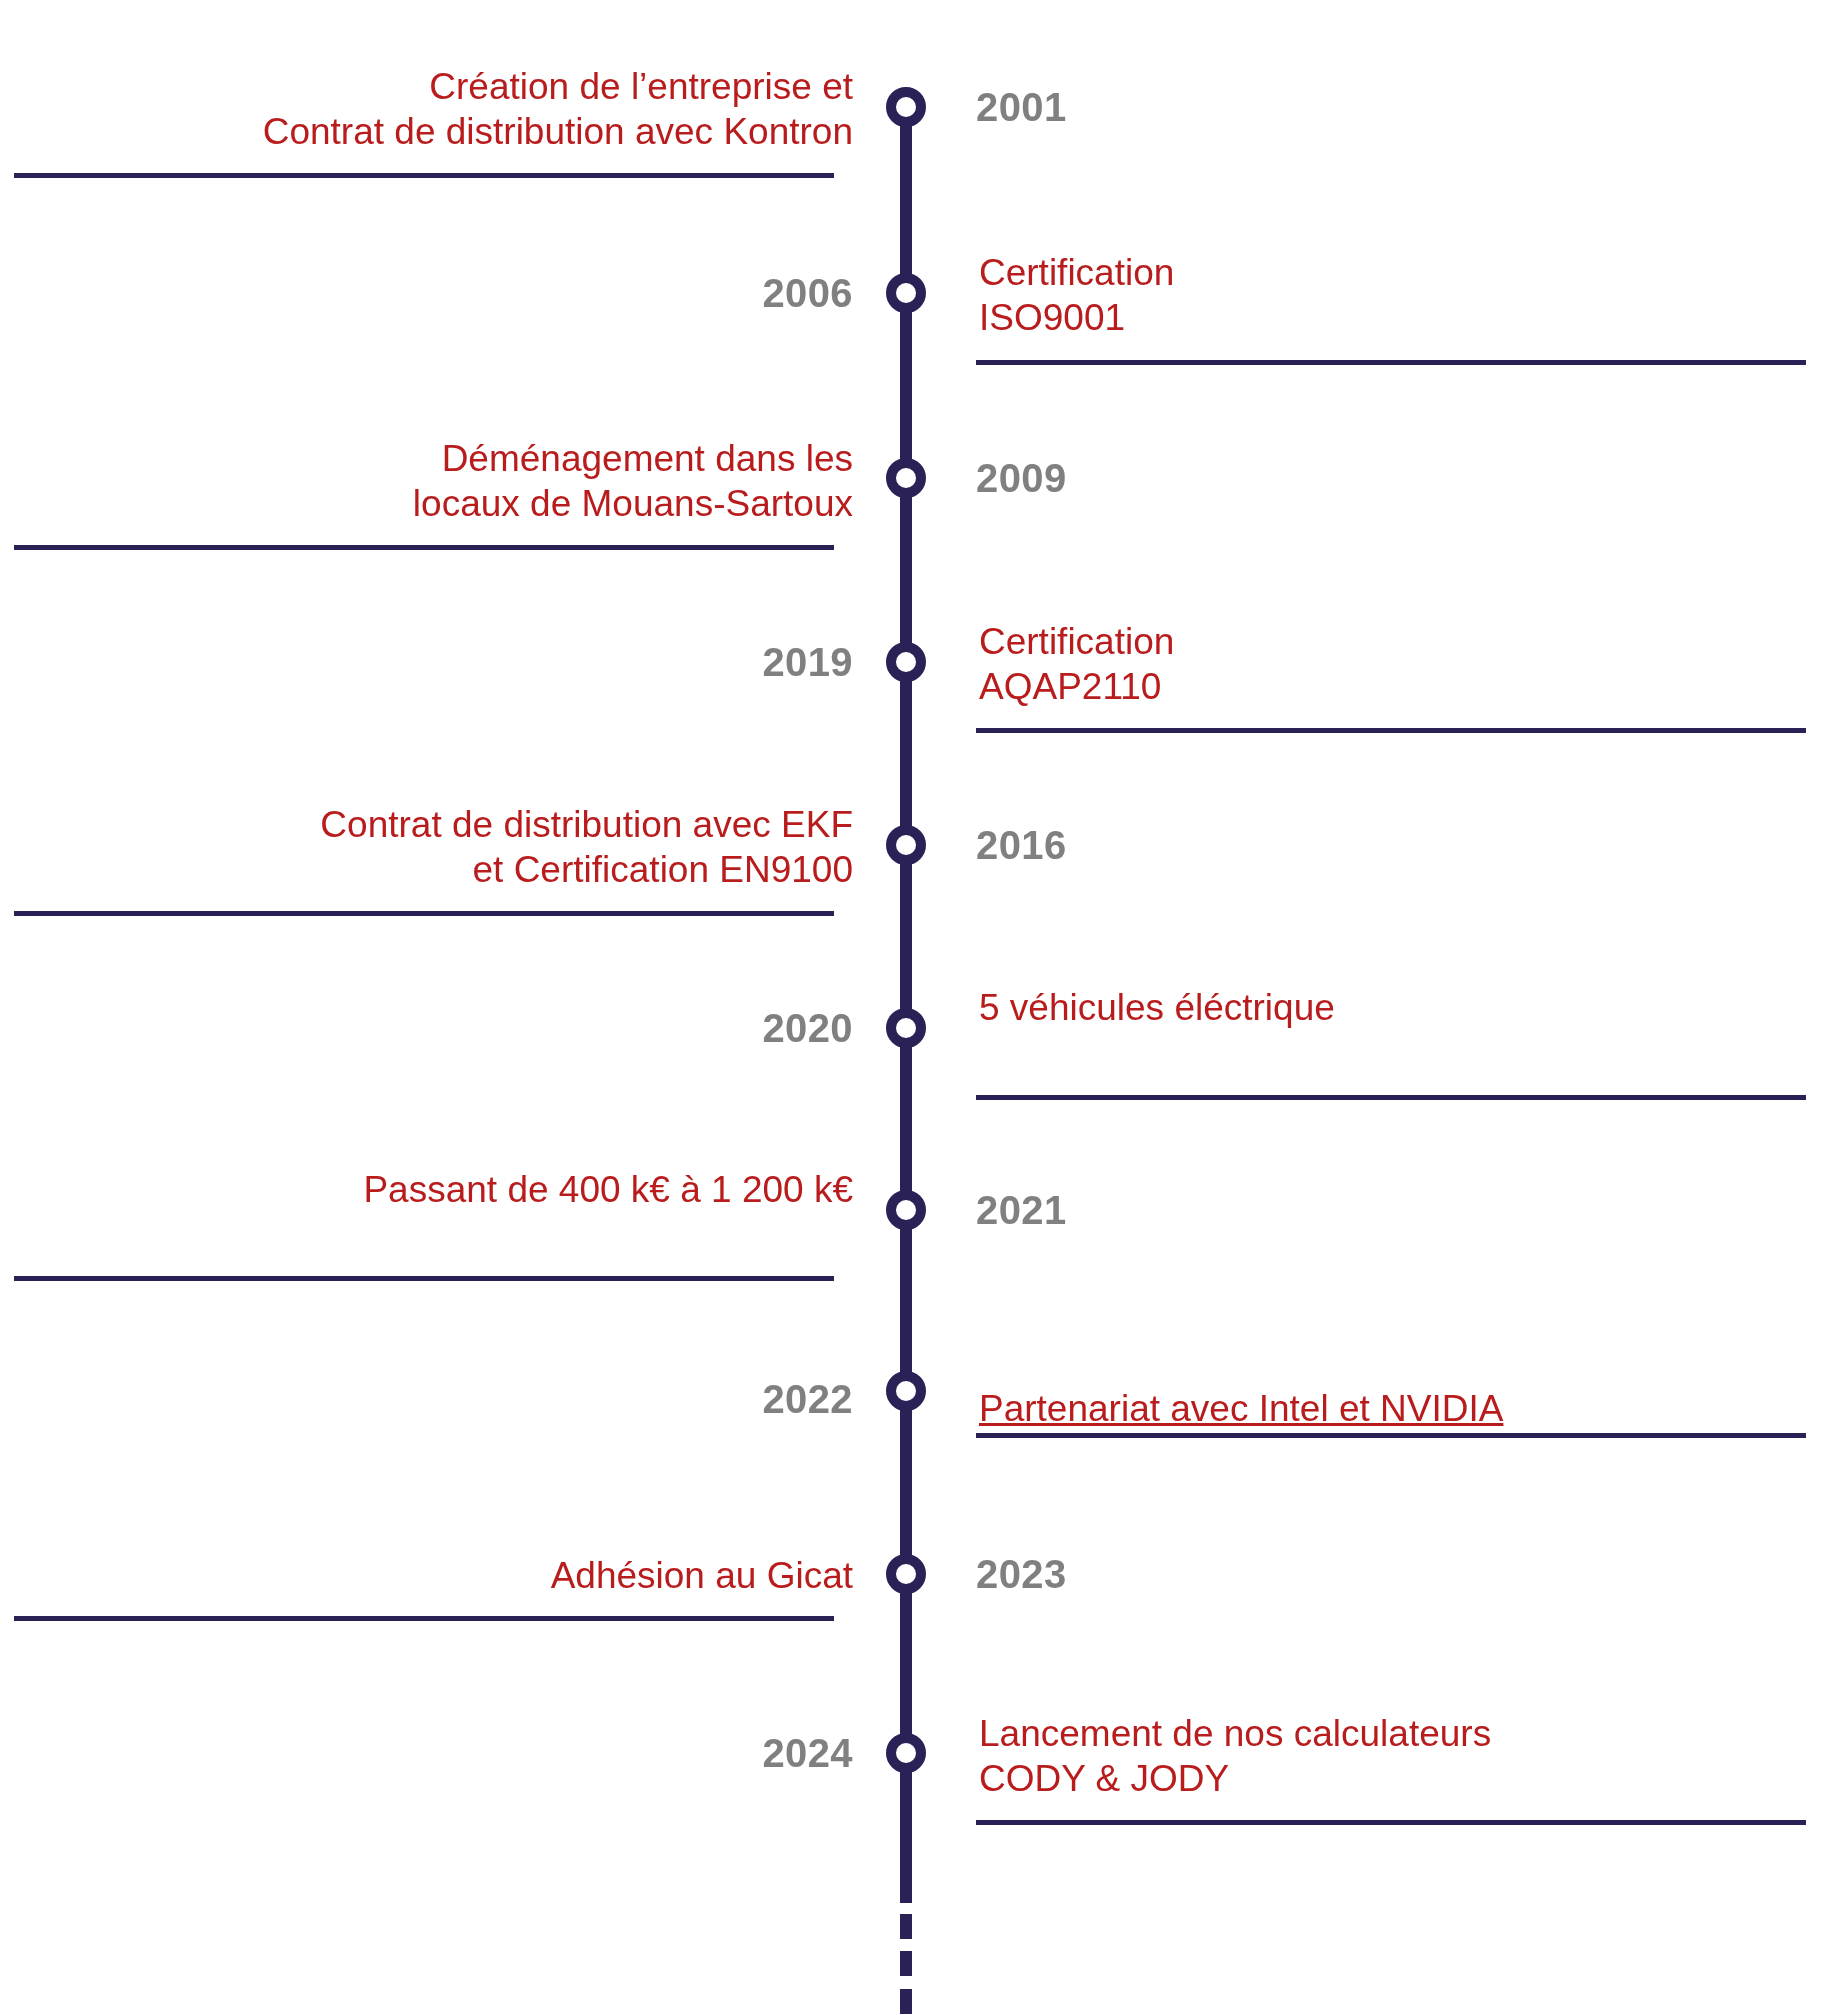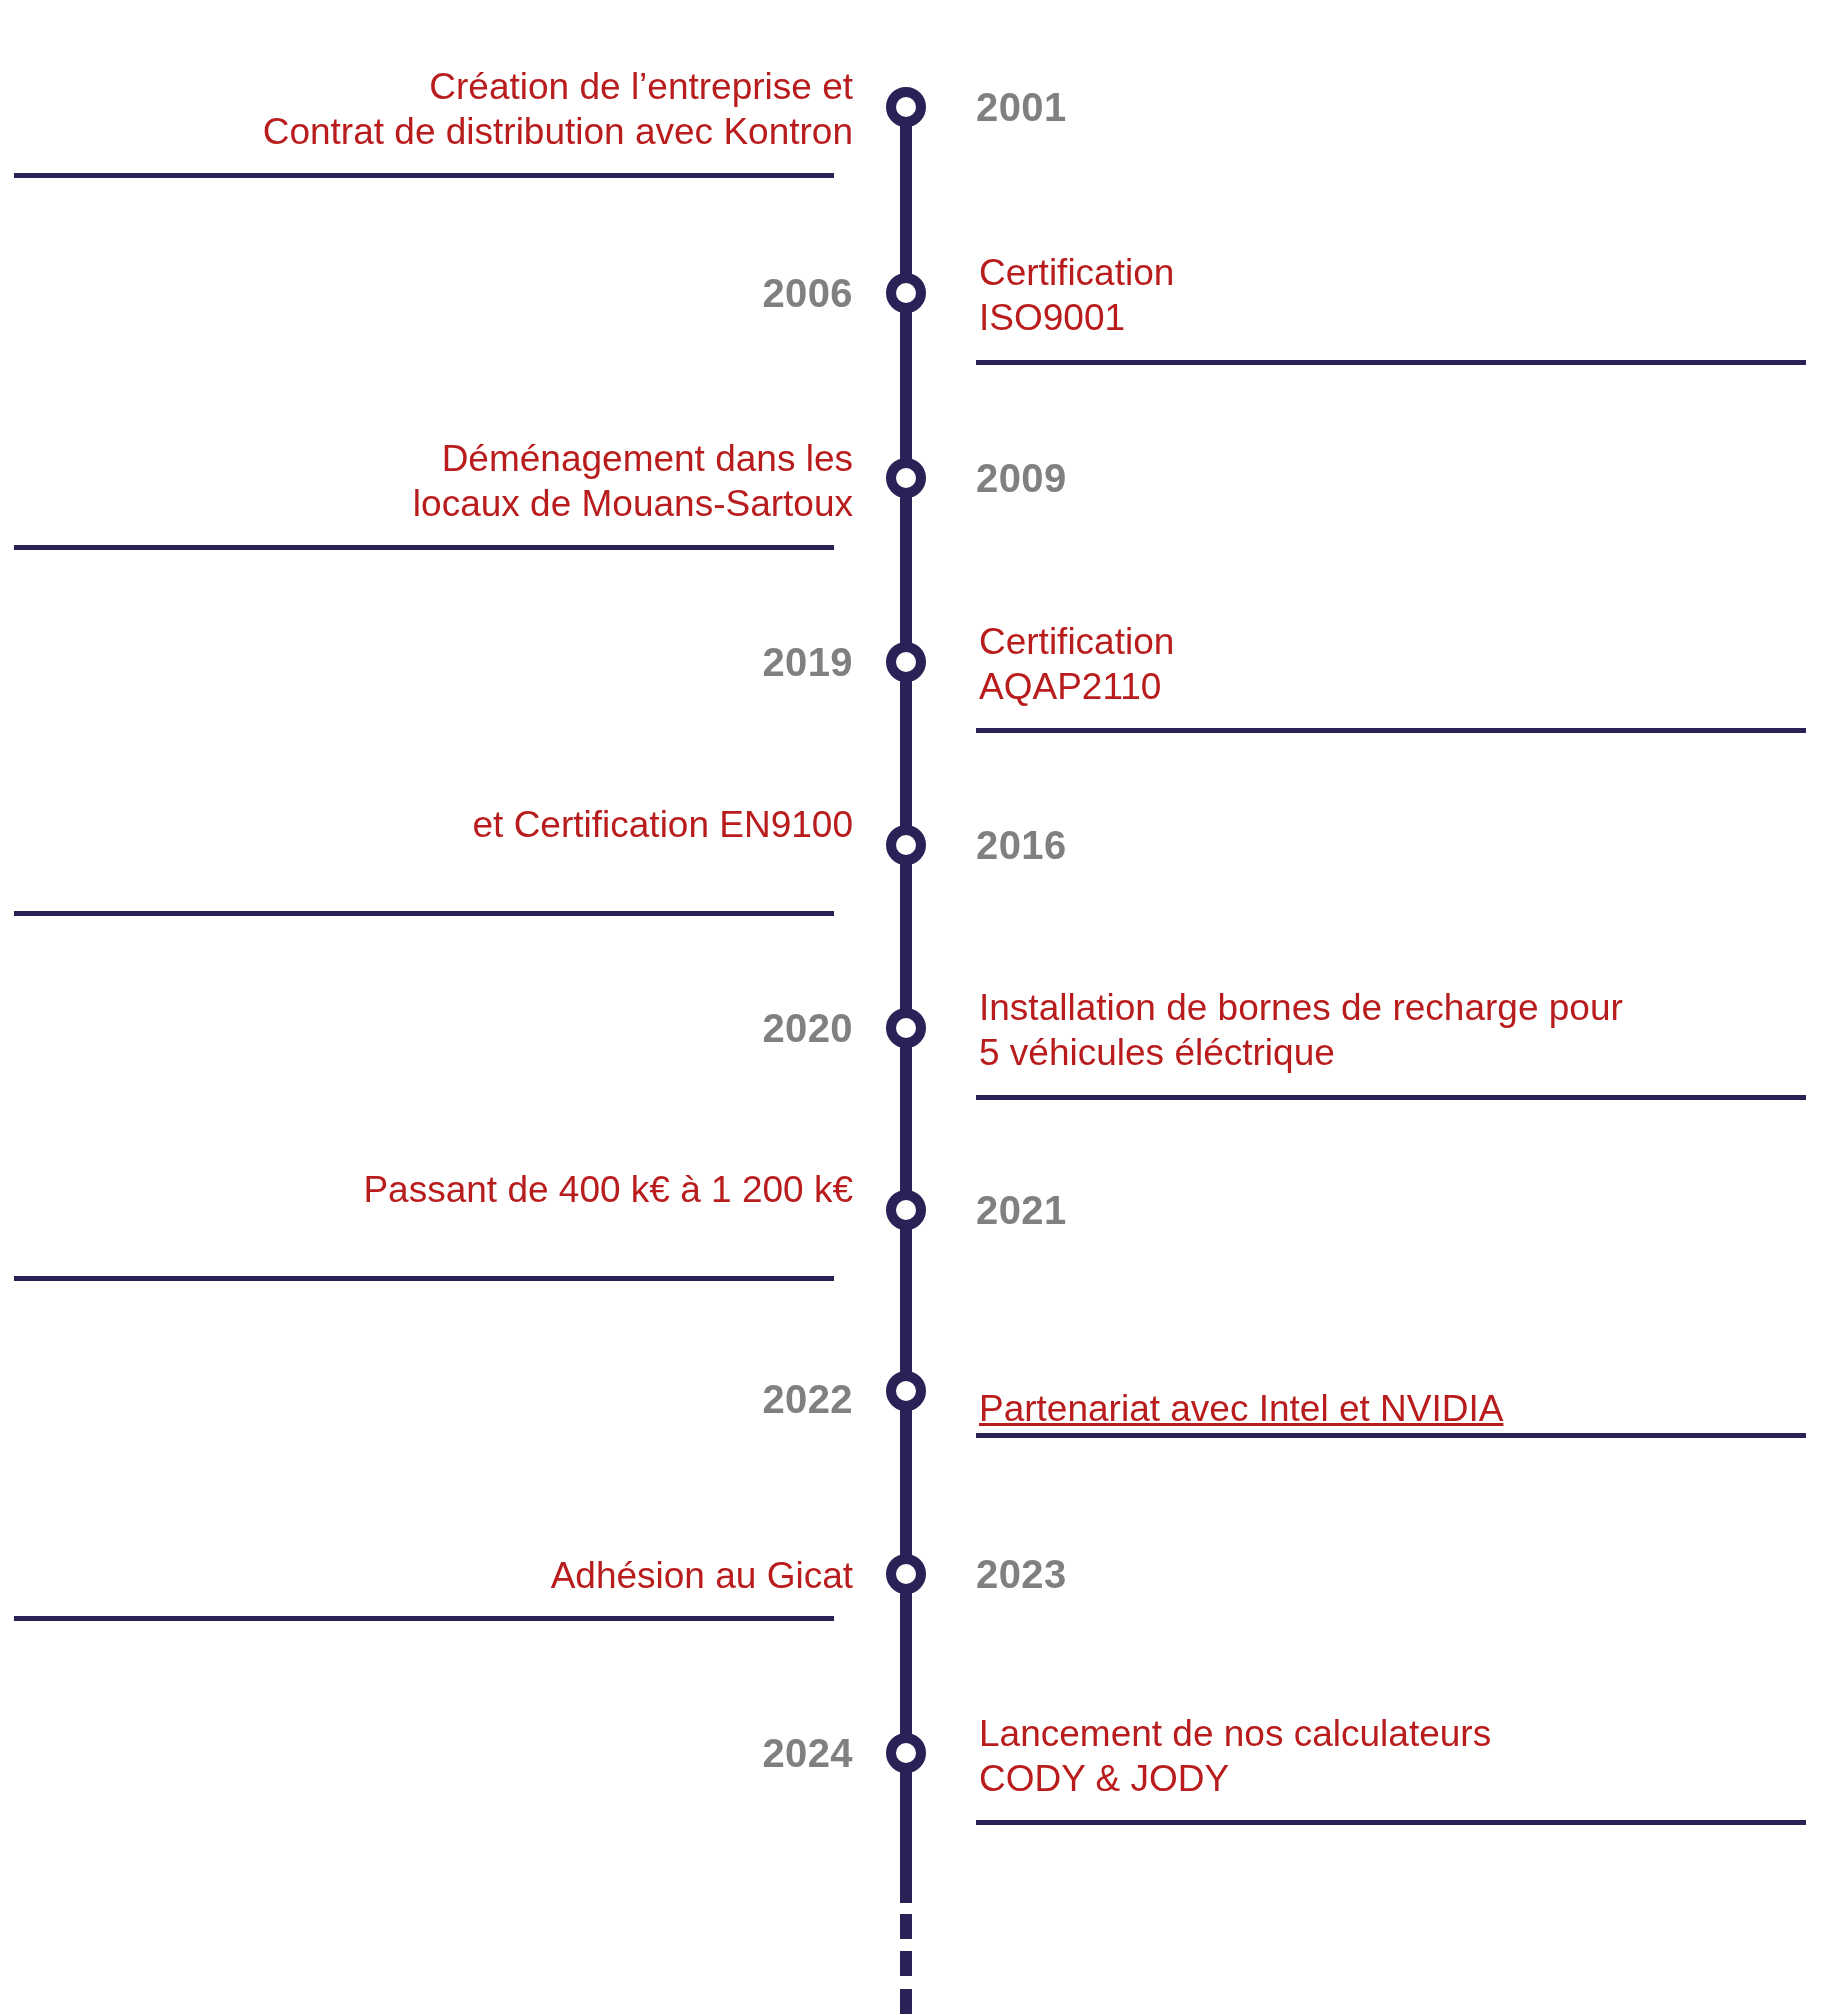--- a/index.html
+++ b/index.html
@@ -139,27 +139,27 @@
       <div class="node" style="top: 642px;"></div>
       <div class="year left-of-axis" style="top: 642px;">2019</div>
       <div class="event side-right" style="top: 619px;">
         <span class="ev-line">Certification</span>
         <span class="ev-line">AQAP2110</span>
       </div>
       <div class="rule side-right" style="top: 728px;"></div>
       <div class="node" style="top: 825px;"></div>
       <div class="year right-of-axis" style="top: 825px;">2016</div>
       <div class="event side-left" style="top: 802px;">
+        <span class="ev-line">Contrat de distribution avec EKF</span>
         <span class="ev-line">et Certification EN9100</span>
       </div>
       <div class="rule side-left" style="top: 911px;"></div>
       <div class="node" style="top: 1008px;"></div>
       <div class="year left-of-axis" style="top: 1008px;">2020</div>
       <div class="event side-right" style="top: 985px;">
-        <span class="ev-line">Installation de bornes de recharge pour</span>
         <span class="ev-line">5 véhicules éléctrique</span>
       </div>
       <div class="rule side-right" style="top: 1095px;"></div>
       <div class="node" style="top: 1190px;"></div>
       <div class="year right-of-axis" style="top: 1190px;">2021</div>
       <div class="event side-left" style="top: 1167px;">
         <span class="ev-line">Passant de 400 k€ à 1 200 k€</span>
       </div>
       <div class="rule side-left" style="top: 1276px;"></div>
       <div class="node" style="top: 1371px;"></div>

